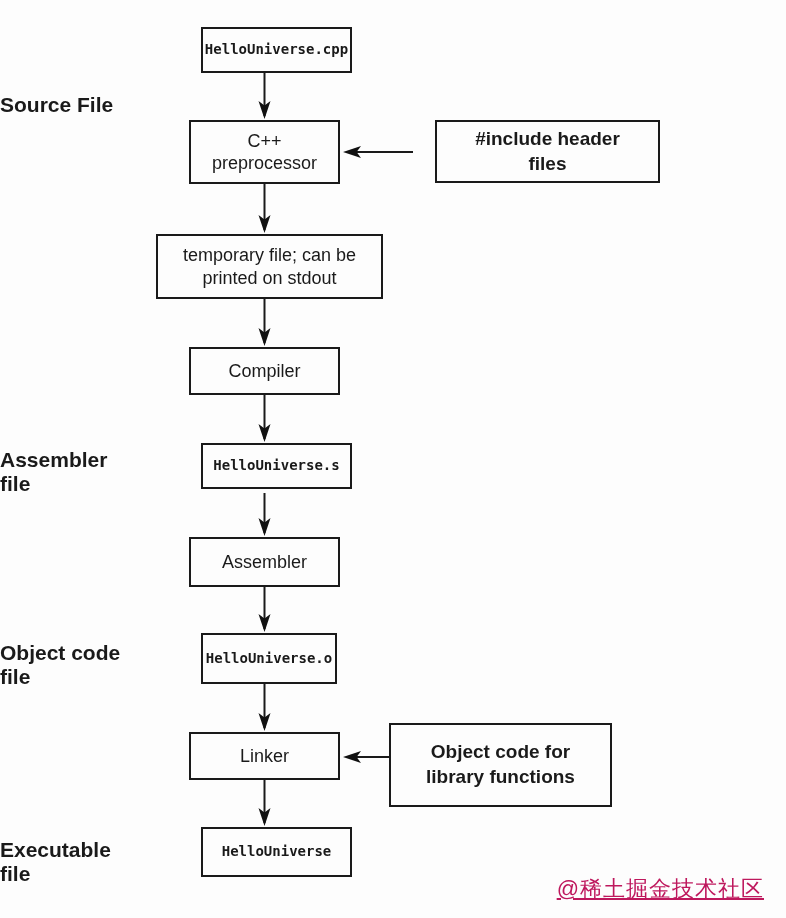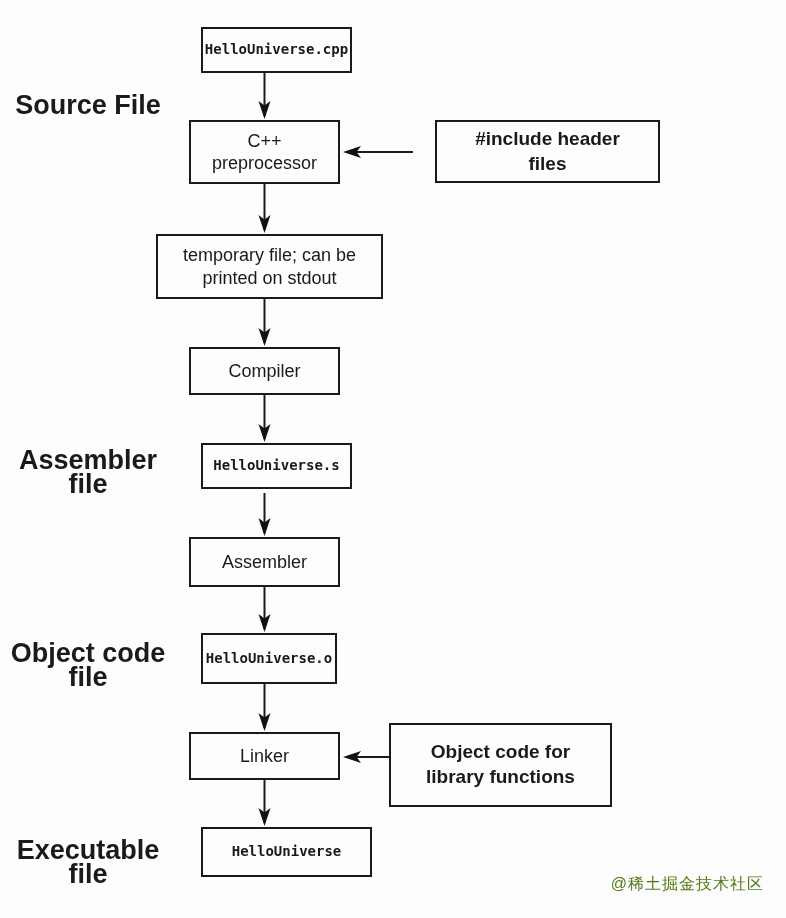--- a/index.html
+++ b/index.html
@@ -31,51 +31,51 @@
     font-weight: bold;
     font-size: 14px;
     margin-left: 12px;
   }
   .box.plain { font-size: 18px; font-weight: 400; }
   .box.note  { font-size: 19px; font-weight: 700; line-height: 1.3; }
 
   .side-label {
     position: absolute;
     left: 0; width: 176px;
-    text-align: center;
-    font-size: 27px;
+    font-size: 21px;
     font-weight: 700;
     line-height: 24px;
     white-space: pre-line;
   }
 
   
   .b-src { left: 189px; top: 27px;  width: 151px; height: 46px; }
   .b-pre { left: 189px; top: 120px; width: 151px; height: 64px; }
   .b-inc { left: 435px; top: 120px; width: 225px; height: 63px; }
   .b-tmp { left: 156px; top: 234px; width: 227px; height: 65px; }
   .b-cmp { left: 189px; top: 347px; width: 151px; height: 48px; }
   .b-asf { left: 189px; top: 443px; width: 151px; height: 46px; }
   .b-asm { left: 189px; top: 537px; width: 151px; height: 50px; }
   .b-obf { left: 189px; top: 633px; width: 136px; height: 51px; }
   .b-lnk { left: 189px; top: 732px; width: 151px; height: 48px; }
   .b-lib { left: 389px; top: 723px; width: 223px; height: 84px; }
-  .b-exe { left: 189px; top: 827px; width: 171px; height: 50px; }
+  .b-exe { left: 189px; top: 827px; width: 151px; height: 50px; }
 
   .l-source     { top: 93px;  }
   .l-assembler  { top: 448px; }
   .l-object     { top: 641px; }
   .l-executable { top: 838px; }
 
   .watermark {
     position: absolute;
     right: 22px; top: 874px;
-    font-size: 16px;
-    color: #4d7c0f;
+    font-size: 22px;
+    color: #be185d;
     letter-spacing: 1px;
+    text-decoration: underline;
   }
 </style>
 </head>
 <body>
 
 <div class="stage">
 
   <svg class="arrows" width="786" height="918">
     <defs>
       <marker id="ah" viewBox="0 0 10 10" refX="7.5" refY="3" markerWidth="10" markerHeight="10" orient="auto" markerUnits="strokeWidth">

